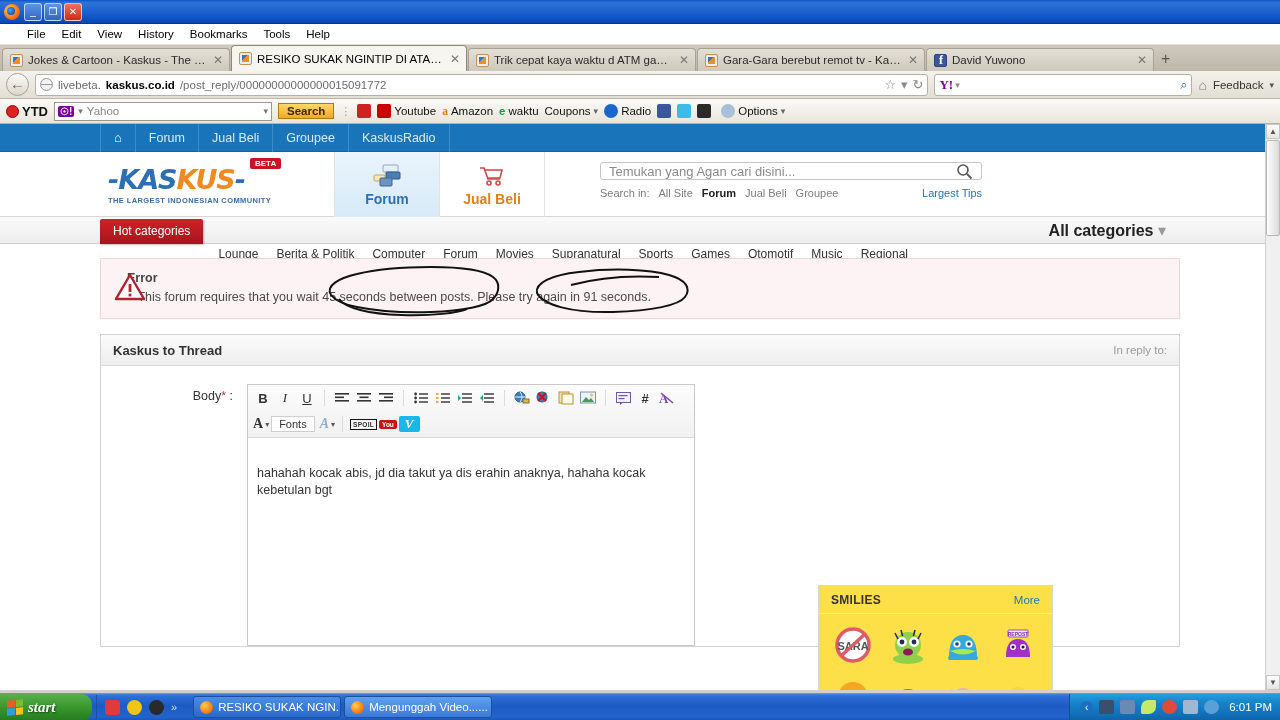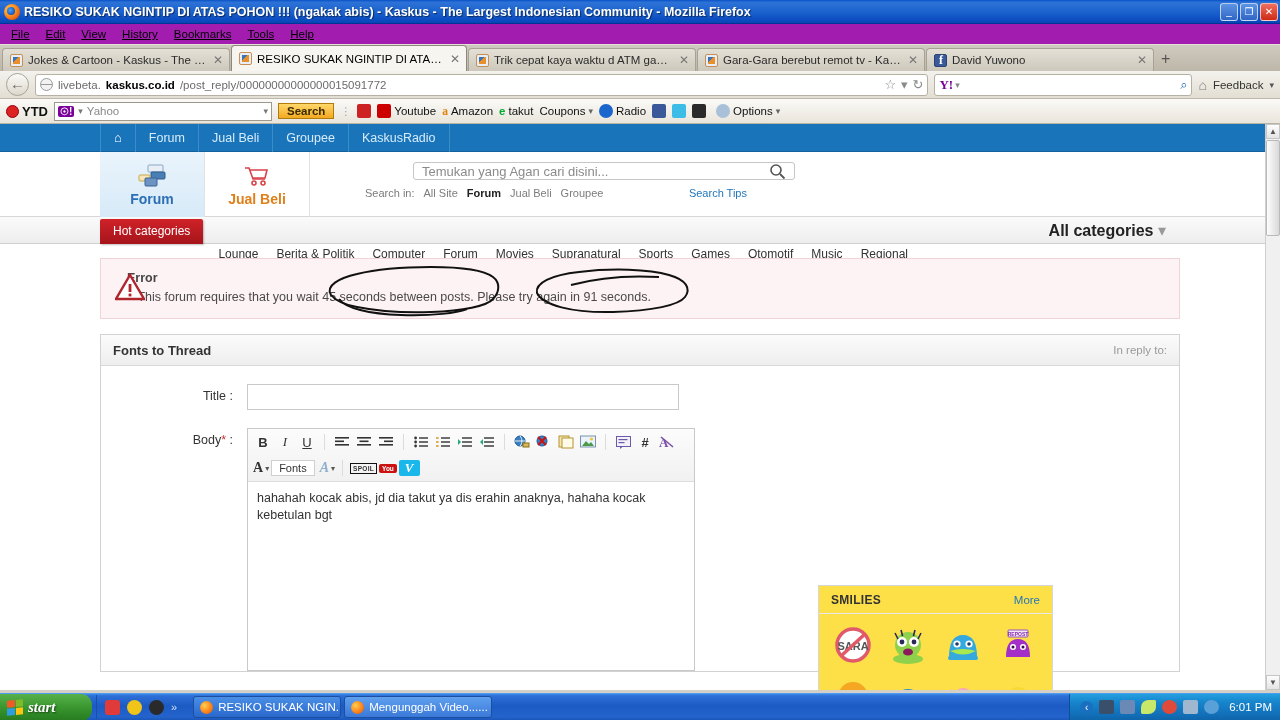--- a/index.html
+++ b/index.html
@@ -44,25 +44,25 @@
     border: 1px solid rgba(255,255,255,.65);
     border-radius: 3px;
     background: linear-gradient(to bottom, #5e94e4, #2f66c5);
     color: #fff; font-size: 10px; line-height: 16px; text-align: center;
     font-family: "Liberation Sans", sans-serif;
   }
   .winbtn.close { background: linear-gradient(to bottom, #f07060, #cd2a15); }
 
   
   .menubar {
-    height: 21px; background: #a21caf;
+    height: 21px; background: #ffffff;
     display: flex; align-items: center;
-    padding-left: 4px; gap: 2px;
+    padding-left: 20px; gap: 2px;
     border-bottom: 1px solid #e3e0d8;
-    font-size: 11.5px; color: #000; text-decoration: underline;
+    font-size: 11.5px; color: #000;
   }
   .menubar .mi { padding: 2px 7px; }
 
   
   .tabstrip {
     height: 26px;
     background: linear-gradient(to bottom,#cfcabe,#bdb7a9);
     display: flex; align-items: flex-end;
     padding-left: 2px;
   }
@@ -220,21 +220,21 @@
   .k-tile.sel { background: linear-gradient(to bottom,#eaf4fc,#d7eaf8); }
   .k-tile .tl-label { font-size: 14px; font-weight: bold; }
   .k-tile.forum .tl-label { color: #2c6fb5; }
   .k-tile.jual .tl-label { color: #e0801a; }
   .tileicon { height: 26px; display:flex; align-items:center; justify-content:center; font-size:20px; }
 
   .k-search-cell { flex: 1; padding: 10px 0 0 55px; }
   .k-search-input {
     width: 382px; height: 14px; border: 1px solid #c6c6c6; border-radius: 3px;
     display: flex; align-items: center; justify-content: space-between; padding: 8px 8px;
-    color: #8b8b8b; font-size: 13px; background:#fff;margin-left:48px;
+    color: #8b8b8b; font-size: 13px; background:#fff;
   }
   .k-search-sub { margin-top: 7px; width: 382px; display: flex; align-items: center; gap: 9px; font-size: 11px; color: #7c7c7c; }
   .k-search-sub .sel { color: #222; font-weight: bold; }
   .k-search-sub .tips { margin-left: auto; color: #2277bb; }
 
   
   .k-catbar { height: 27px; background: linear-gradient(to bottom,#fafafa,#ededed); border-bottom: 1px solid #cfcfcf; }
   .k-catbar .inner { width: 1080px; margin: 0 auto; display: flex; align-items: center; height: 27px; }
   .k-hot {
     background: linear-gradient(to bottom,#d02128,#a5151b);
@@ -273,21 +273,21 @@
   .form-label { width: 146px; text-align: right; padding-right: 14px; font-size: 12.5px; color: #333; padding-top: 5px; }
   .form-label .req { color: #c33; }
   .title-input { width: 432px; height: 26px; border: 1px solid #c9c9c9; background:#fff; }
 
   .editor { width: 448px; border: 1px solid #c9c9c9; background: #fff; }
   .ed-toolbar { background: linear-gradient(to bottom,#fcfcfc,#f1f1f1); border-bottom: 1px solid #dcdcdc; }
   .ed-trow { display: flex; align-items: center; height: 26px; padding: 0 5px; gap: 2px; }
   .ed-btn { width: 20px; height: 20px; display: flex; align-items: center; justify-content: center;
             font-size: 13px; color: #333; }
   .ed-sep { width: 1px; height: 16px; background: #dcdcdc; margin: 0 5px; }
-  .ed-body { height: 188px; padding: 8px 9px; font-size: 12.5px; color: #333; line-height: 17px; }
+  .ed-body { height: 188px; padding: 8px 9px; font-size: 12.5px; color: #333; line-height: 17px; margin-top: 19px; }
   .ed-fontsbtn { border: 1px solid #cfcfcf; background: #fff; font-size: 11px; padding: 1px 7px; color:#333; }
 
   
   .smilies { position: absolute; left: 818px; top: 461px; width: 235px;
              border: 1px solid #d6d6d6; background: #fde047; }
   .sm-head { height: 28px; display: flex; align-items: center; padding: 0 12px;
              border-bottom: 1px solid #e8e8e8; }
   .sm-title { font-size: 12px; font-weight: bold; color: #333; letter-spacing: .3px; }
   .sm-more { margin-left: auto; font-size: 11.5px; color: #2277bb; }
   .sm-grid-big { display: grid; grid-template-columns: repeat(4,1fr); padding: 8px 6px 10px; justify-items:center; row-gap:6px; }
@@ -333,21 +333,20 @@
   .tray .tchev { color: #fff; font-size: 10px; background:#1a6fc0; border-radius:50%; width:13px;height:13px;
                  display:flex;align-items:center;justify-content:center; }
   .tray .ti { width: 15px; height: 14px; border-radius: 2px; }
   .tray .clock { color: #fff; font-size: 11.5px; margin-left: 4px; }
 </style>
 </head>
 <body>
 
 <div class="titlebar">
   <span class="ffavicon"></span>
-  <span class="wtitle">RESIKO SUKAK NGINTIP DI ATAS POHON !!! (ngakak abis) - Kaskus - The Largest Indonesian Community - Mozilla Firefox</span>
   <span class="winbtns">
     <span class="winbtn">_</span>
     <span class="winbtn">❐</span>
     <span class="winbtn close">✕</span>
   </span>
 </div>
 
 <div class="menubar">
   <span class="mi">File</span>
   <span class="mi">Edit</span>
@@ -429,21 +428,21 @@
   <span class="tb-item">
     <span class="sq" style="background:#cc0000"></span>
     <span>Youtube</span>
   </span>
   <span class="tb-item">
     <span style="color:#e08000;font-weight:bold;font-family:'Liberation Serif',serif">a</span>
     <span>Amazon</span>
   </span>
   <span class="tb-item">
     <span style="color:#0a3;font-weight:bold">e</span>
-    <span>takut</span>
+    <span>waktu</span>
   </span>
   <span class="tb-item">
     <span>Coupons</span>
     <span style="font-size:9px;color:#666">▾</span>
   </span>
   <span class="tb-item">
     <span class="sq" style="background:#1b66cc;border-radius:50%"></span>
     <span>Radio</span>
   </span>
   <span class="sq" style="background:#3b5998"></span>
@@ -463,20 +462,25 @@
       <span class="k-top-link first k-home-ic">⌂</span>
       <span class="k-top-link">Forum</span>
       <span class="k-top-link">Jual Beli</span>
       <span class="k-top-link">Groupee</span>
       <span class="k-top-link">KaskusRadio</span>
     </div>
   </div>
 
   <div class="k-logorow">
     <div class="inner">
+      <div class="k-logo-cell">
+        <div class="k-logo-text"><span class="dash">-</span><span class="b">KAS</span><span class="o">KUS</span><span class="dash">-</span></div>
+        <div class="k-logo-sub">THE LARGEST INDONESIAN COMMUNITY</div>
+        <div class="k-beta">BETA</div>
+      </div>
       <div class="k-tile forum sel">
         <div class="tileicon">
           <svg width="30" height="24" viewBox="0 0 30 24">
             <rect x="11" y="1" width="15" height="7" rx="1" fill="#e8eef6" stroke="#8aa7c4"></rect>
             <rect x="14" y="8" width="14" height="7" rx="1" fill="#4a7fb5" stroke="#2f5c8a"></rect>
             <rect x="2" y="11" width="11" height="6" rx="1" fill="#f6e6b8" stroke="#c9a94e"></rect>
             <rect x="8" y="14" width="12" height="8" rx="1" fill="#6b93c4" stroke="#3c6493"></rect>
           </svg>
         </div>
         <div class="tl-label">Forum</div>
@@ -499,21 +503,21 @@
             <circle cx="7" cy="7" r="5" fill="none" stroke="#555" stroke-width="1.6"></circle>
             <line x1="11" y1="11" x2="15.5" y2="15.5" stroke="#555" stroke-width="1.8"></line>
           </svg>
         </div>
         <div class="k-search-sub">
           <span>Search in:</span>
           <span>All Site</span>
           <span class="sel">Forum</span>
           <span>Jual Beli</span>
           <span>Groupee</span>
-          <span class="tips">Search Tips</span>
+          <span class="tips">Largest Tips</span>
         </div>
       </div>
     </div>
   </div>
 
   <div class="k-catbar">
     <div class="inner">
       <span class="k-hot">Hot categories</span>
       <span class="k-cat" style="margin-left:6px">Lounge</span>
       <span class="k-cat">Berita &amp; Politik</span>
@@ -551,28 +555,24 @@
       <svg class="scribble" width="880" height="64" viewBox="0 0 880 64">
         <path d="M230 36 C224 27 238 19 256 15 C276 10 300 8 330 8 C362 8 384 12 392 18 C400 24 398 34 392 40 C386 47 362 52 330 53 C300 54 276 52 256 48 C240 45 234 41 230 36 Z" fill="none" stroke="#111" stroke-width="2"></path>
         <path d="M238 40 C244 49 268 55 300 56 C332 57 356 54 366 50" fill="none" stroke="#111" stroke-width="2"></path>
         <path d="M436 34 C434 24 450 16 478 13 C510 9 548 10 568 16 C586 21 590 30 584 38 C578 46 552 52 512 53 C470 54 442 46 436 34 Z" fill="none" stroke="#111" stroke-width="2"></path>
         <path d="M470 26 C492 20 524 16 558 18" fill="none" stroke="#111" stroke-width="2"></path>
       </svg>
     </div>
 
     <div class="panel">
       <div class="panel-head">
-        <span class="panel-title">Fonts to Thread</span>
+        <span class="panel-title">Kaskus to Thread</span>
         <span class="inreply">In reply to:</span>
       </div>
 
-      <div class="form-row">
-        <div class="form-label">Title  :</div>
-        <div class="title-input"></div>
-      </div>
 
       <div class="form-row">
         <div class="form-label">
           <span>Body</span><span class="req">*</span>
           <span>:</span>
         </div>
         <div class="editor">
           <div class="ed-toolbar">
             <div class="ed-trow">
               <span class="ed-btn" style="font-weight:bold">B</span>

